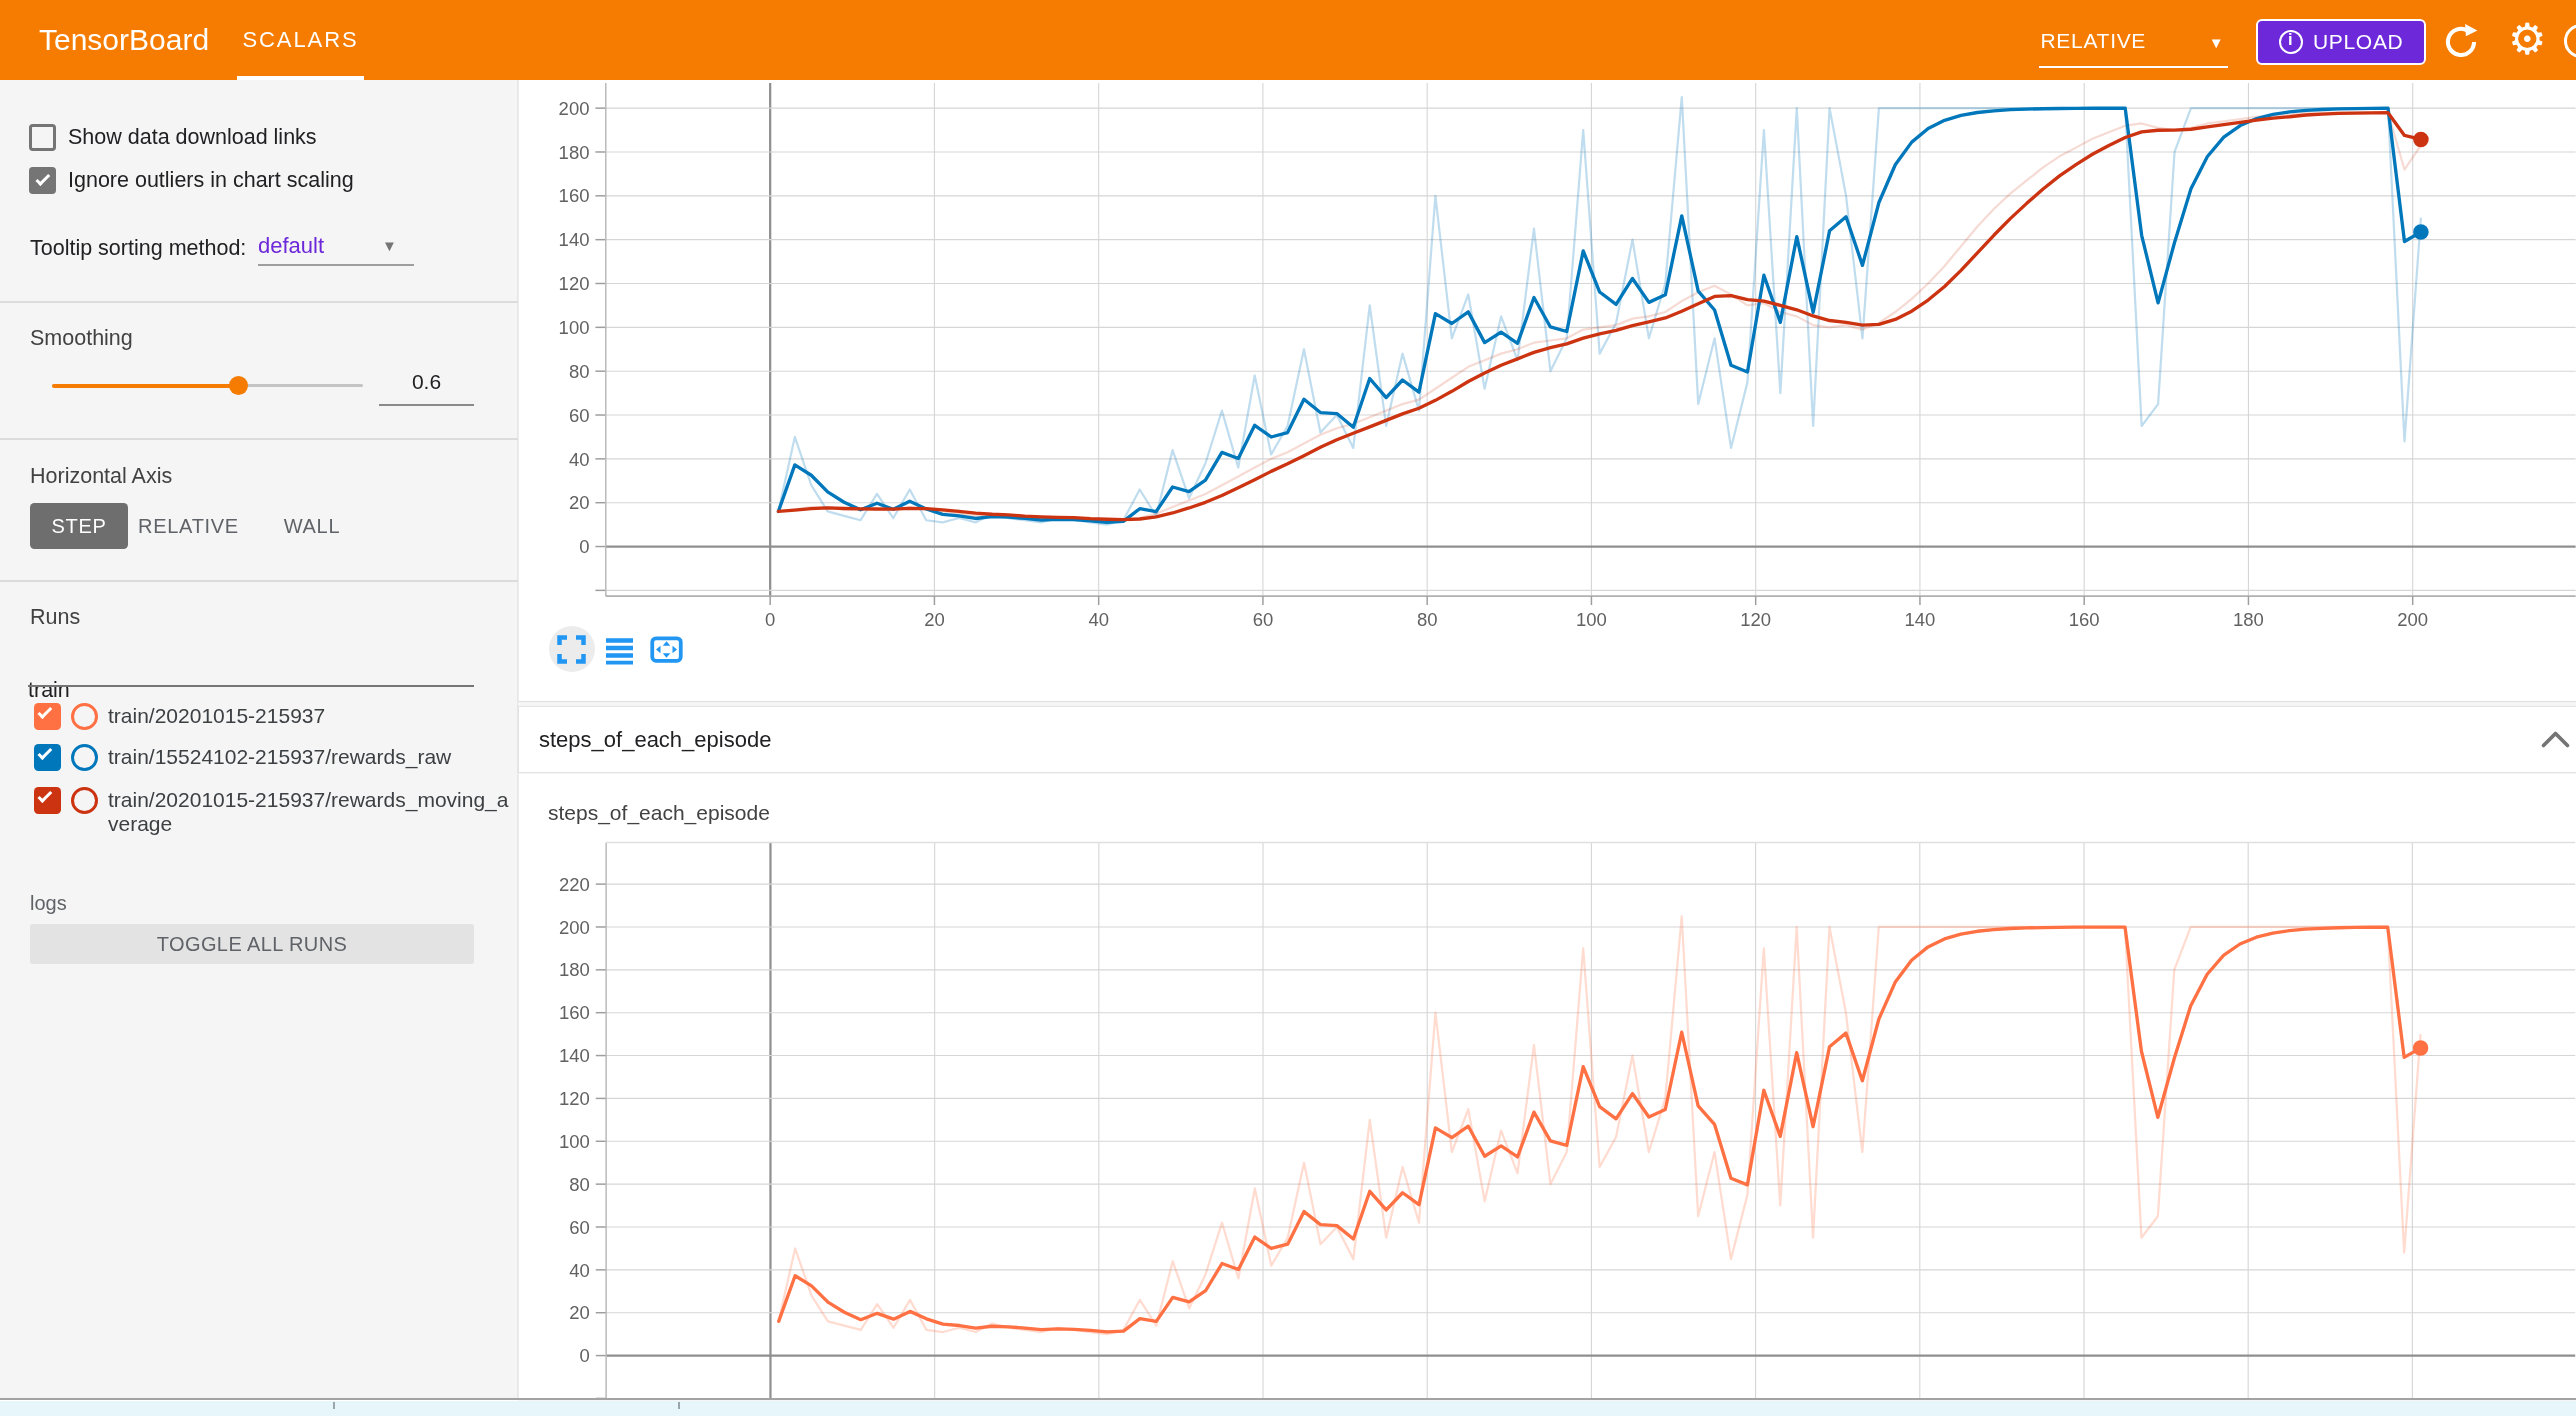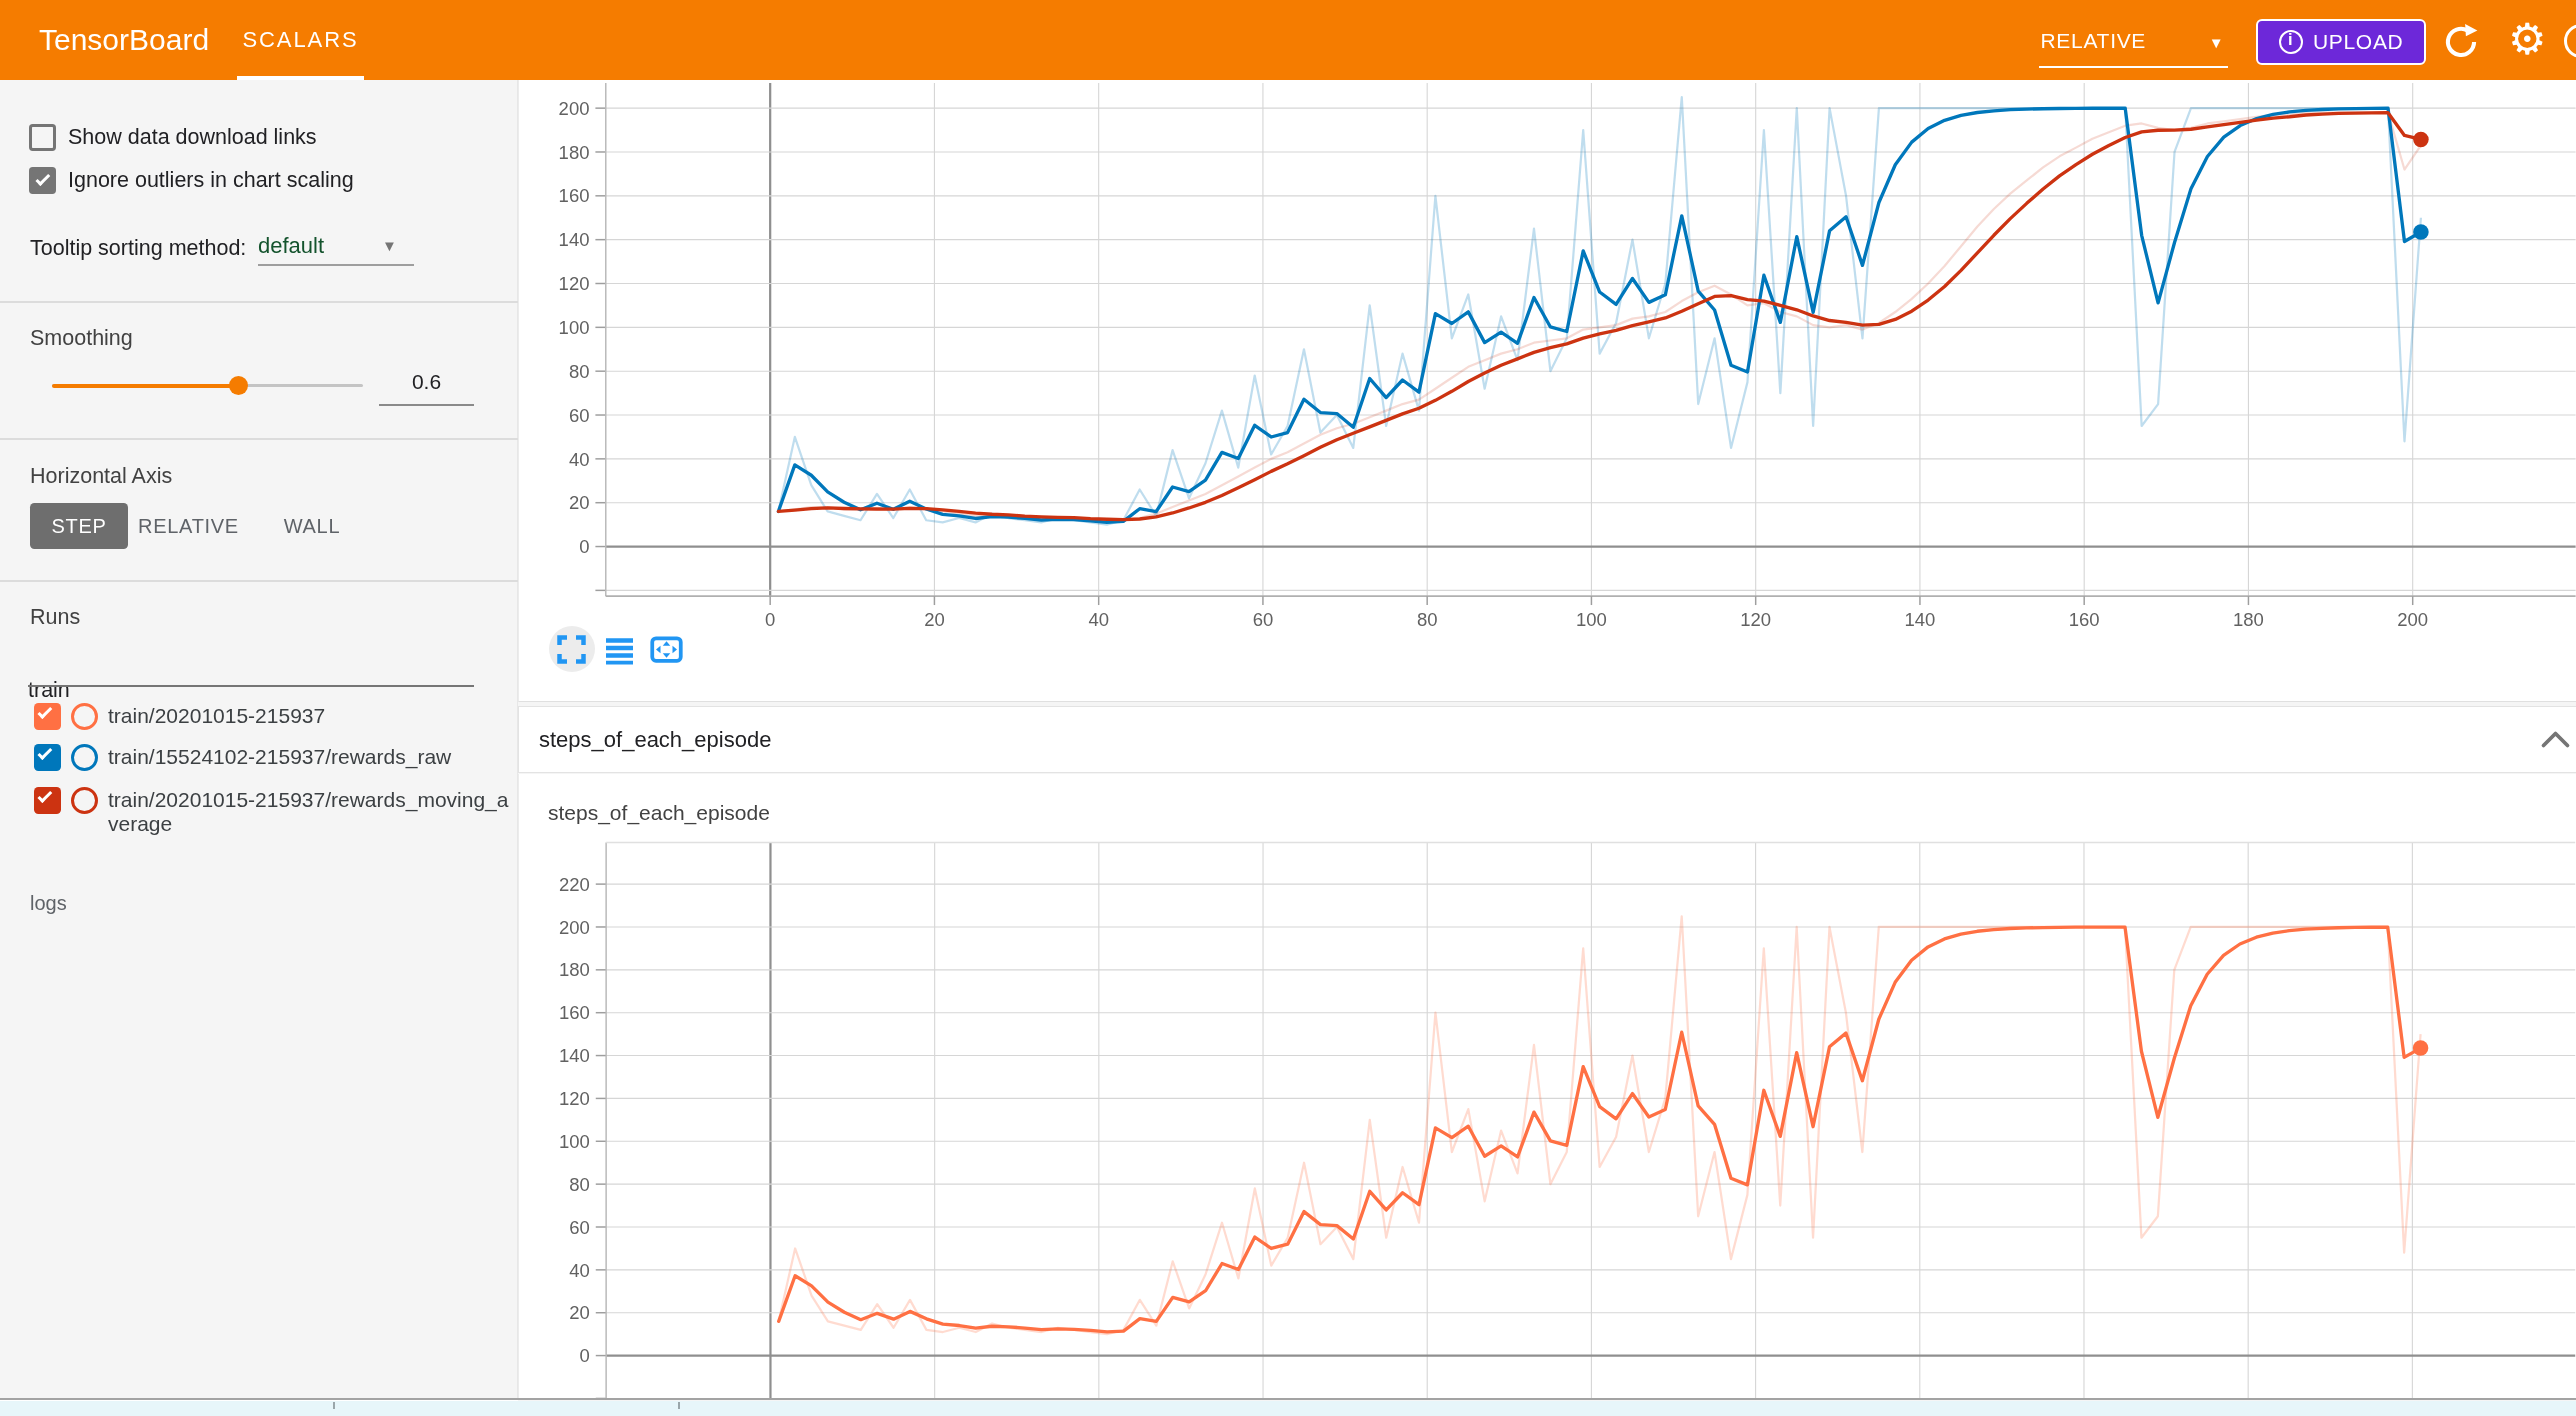--- a/index.html
+++ b/index.html
@@ -269,21 +269,21 @@
 <div class="sidebar">
 
   <div class="chk-box" style="top:44px;"></div>
   <div class="chk-label" style="top:44px;">Show data download links</div>
   <div class="chk-box checked" style="top:87px;">
       <span class="chk-mark"></span>
     </div>
   <div class="chk-label" style="top:87px;">Ignore outliers in chart scaling</div>
 
   <div class="sb-label" style="left:30px; top:156px; color:#212124;">Tooltip sorting method:</div>
-  <div class="sb-label" style="left:258px; top:153px; font-size:22px; color:#14532d; cursor:pointer;">default</div>
+  <div class="sb-label" style="left:258px; top:153px; font-size:22px; color:#6d28d9; cursor:pointer;">default</div>
   <div style="position:absolute; left:382px; top:157px; font-size:15px; color:#757575;">▼</div>
   <div style="position:absolute; left:258px; top:184px; width:156px; height:2.2px; background:#9e9e9e;"></div>
 
   <div class="divider" style="top:221px;"></div>
 
   <div class="sb-label" style="left:30px; top:246px;">Smoothing</div>
   <div class="slider-track" style="top:304px;"></div>
   <div class="slider-fill" style="top:304px;"></div>
   <div class="slider-thumb" style="top:296px;"></div>
   <input class="sm-value" style="top: 290px;" value="0.6">
@@ -317,20 +317,21 @@
     <div class="run-label">train/15524102-215937/rewards_raw</div>
   </div>
   <div class="run-row" style="top:707px;">
     <div class="run-chk" style="background:#cc3311;">
         <span class="chk-mark"></span>
       </div>
     <div class="run-circle" style="border-color:#cc3311;"></div>
     <div class="run-label">train/20201015-215937/rewards_moving_average</div>
   </div>
 
+  <div class="toggle-btn">TOGGLE ALL RUNS</div>
   <div class="sb-label" style="left:30px; top:812px; font-size:20px; color:#5f6368;">logs</div>
 </div>
 
 <div class="header">
   <div class="logo">TensorBoard</div>
   <div class="tab">SCALARS</div>
   <div class="tab-underline"></div>
 
   <div class="status-select">
     <span class="txt">RELATIVE</span>

